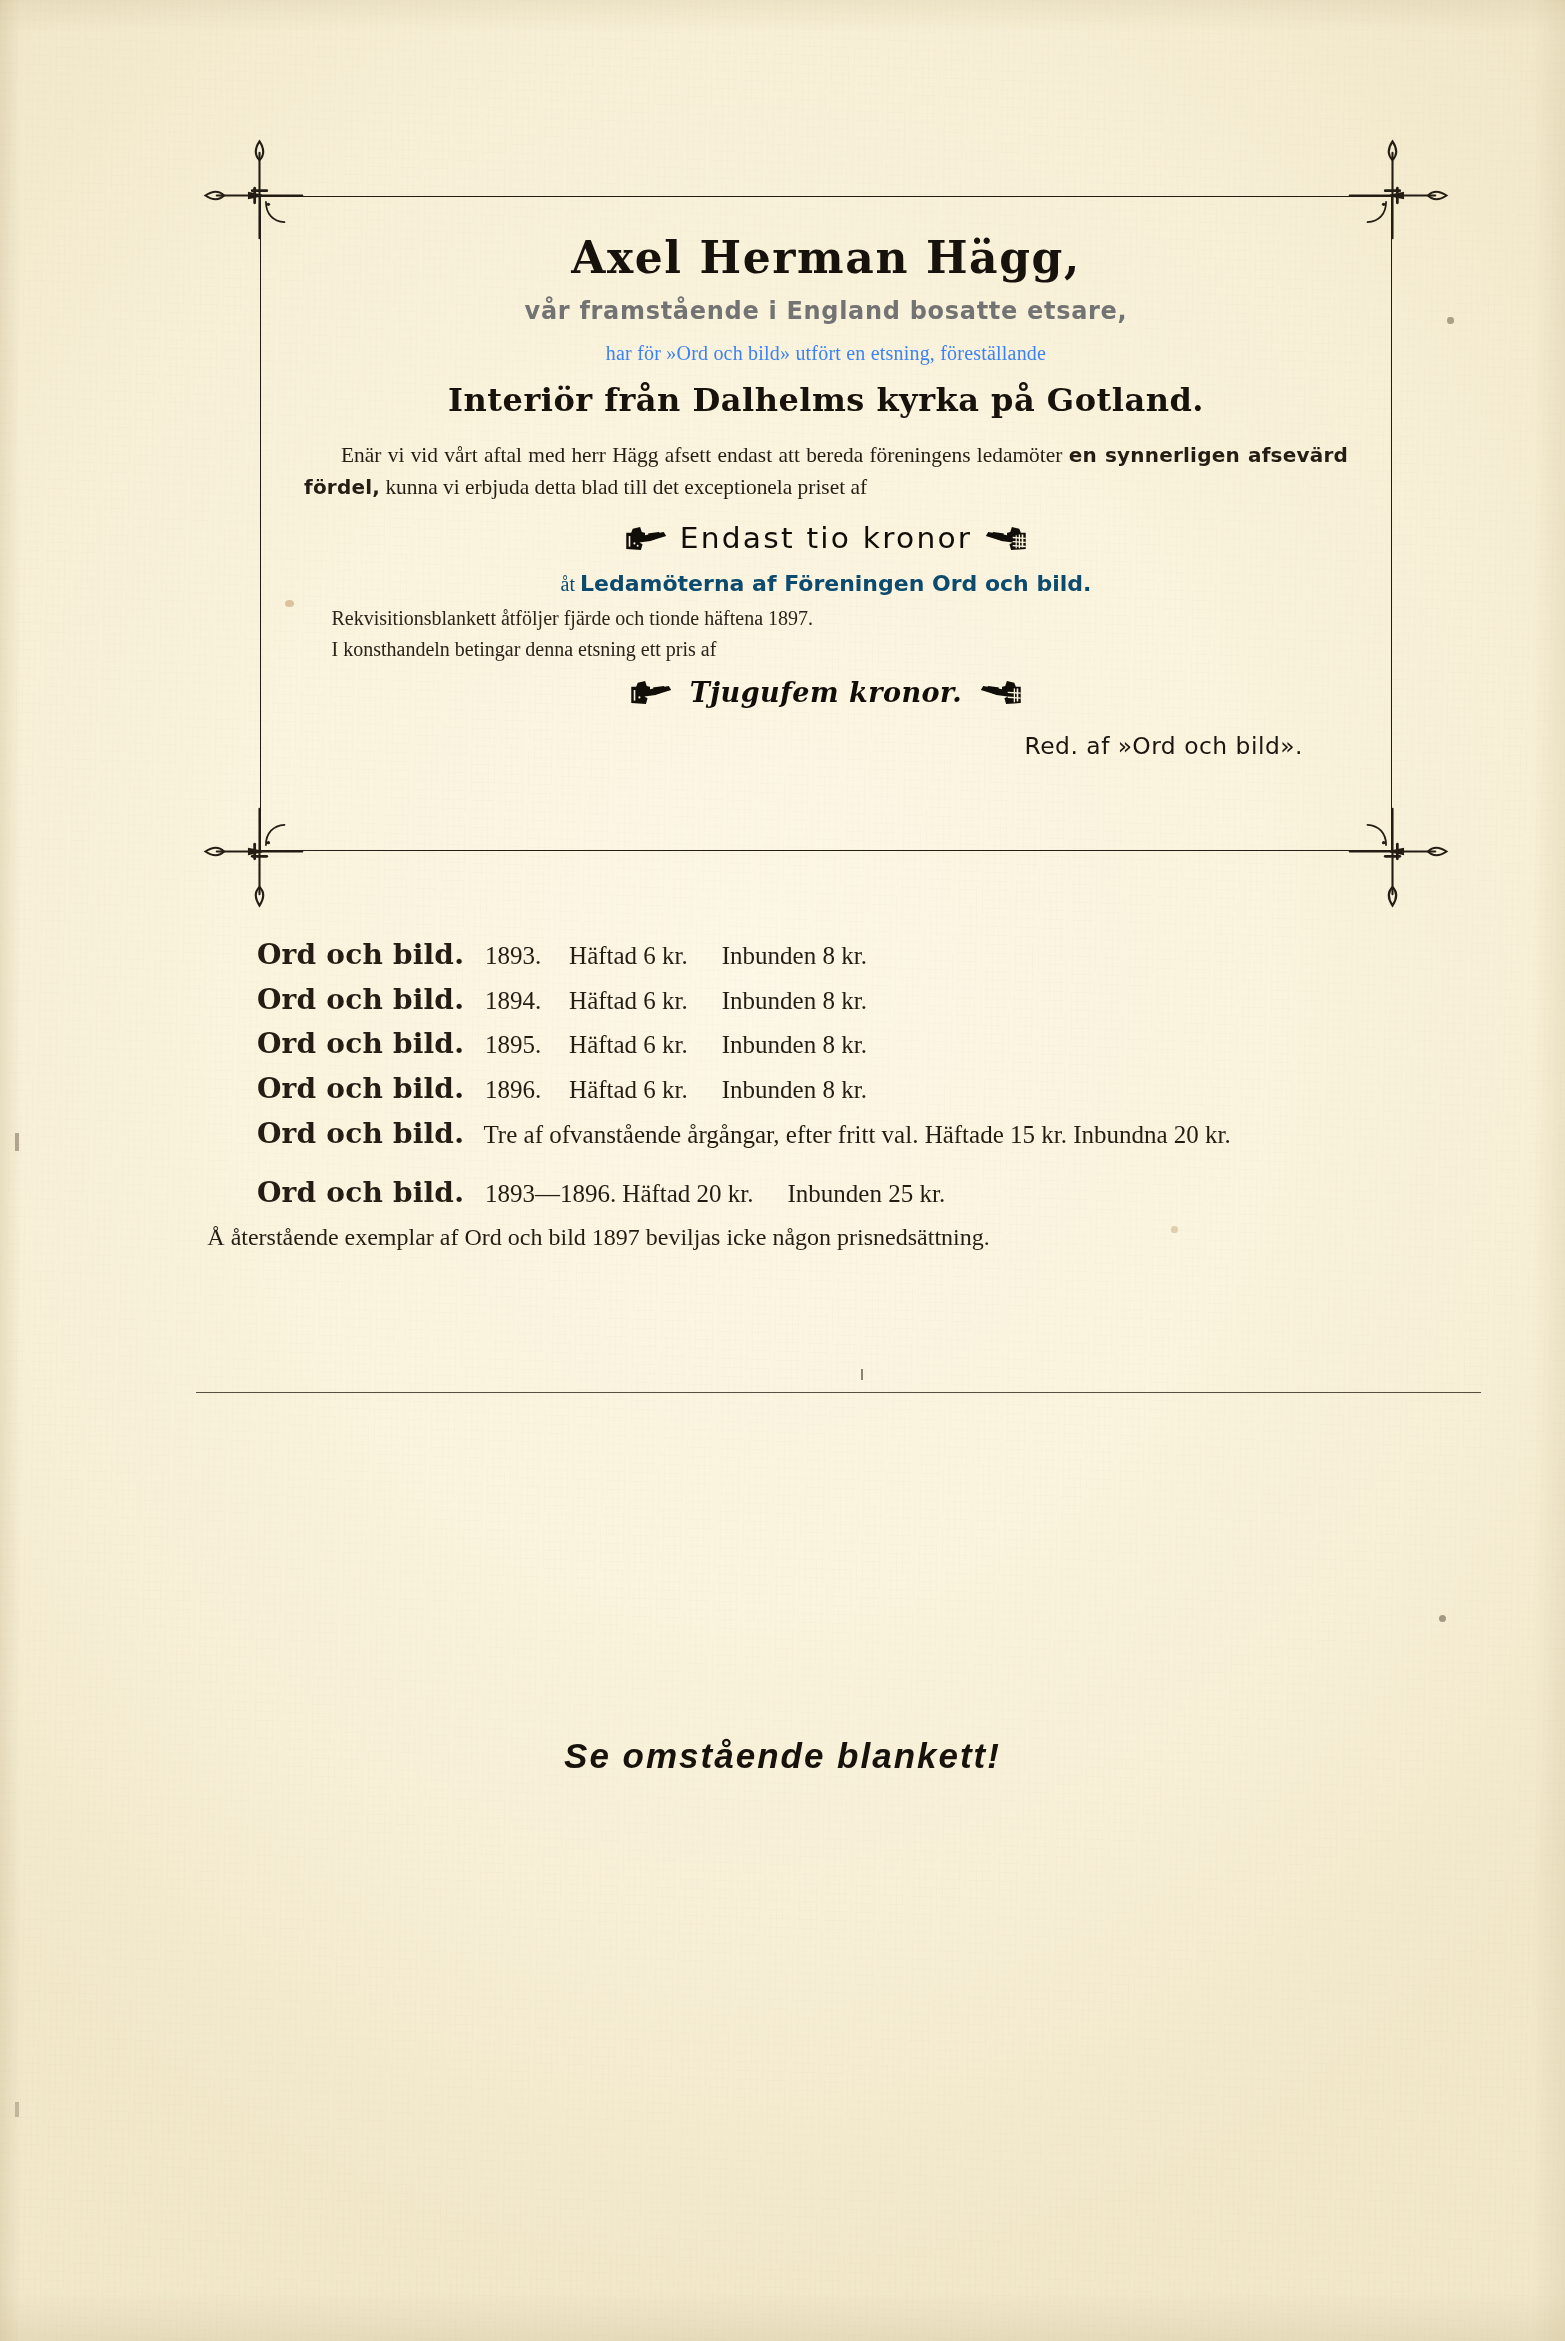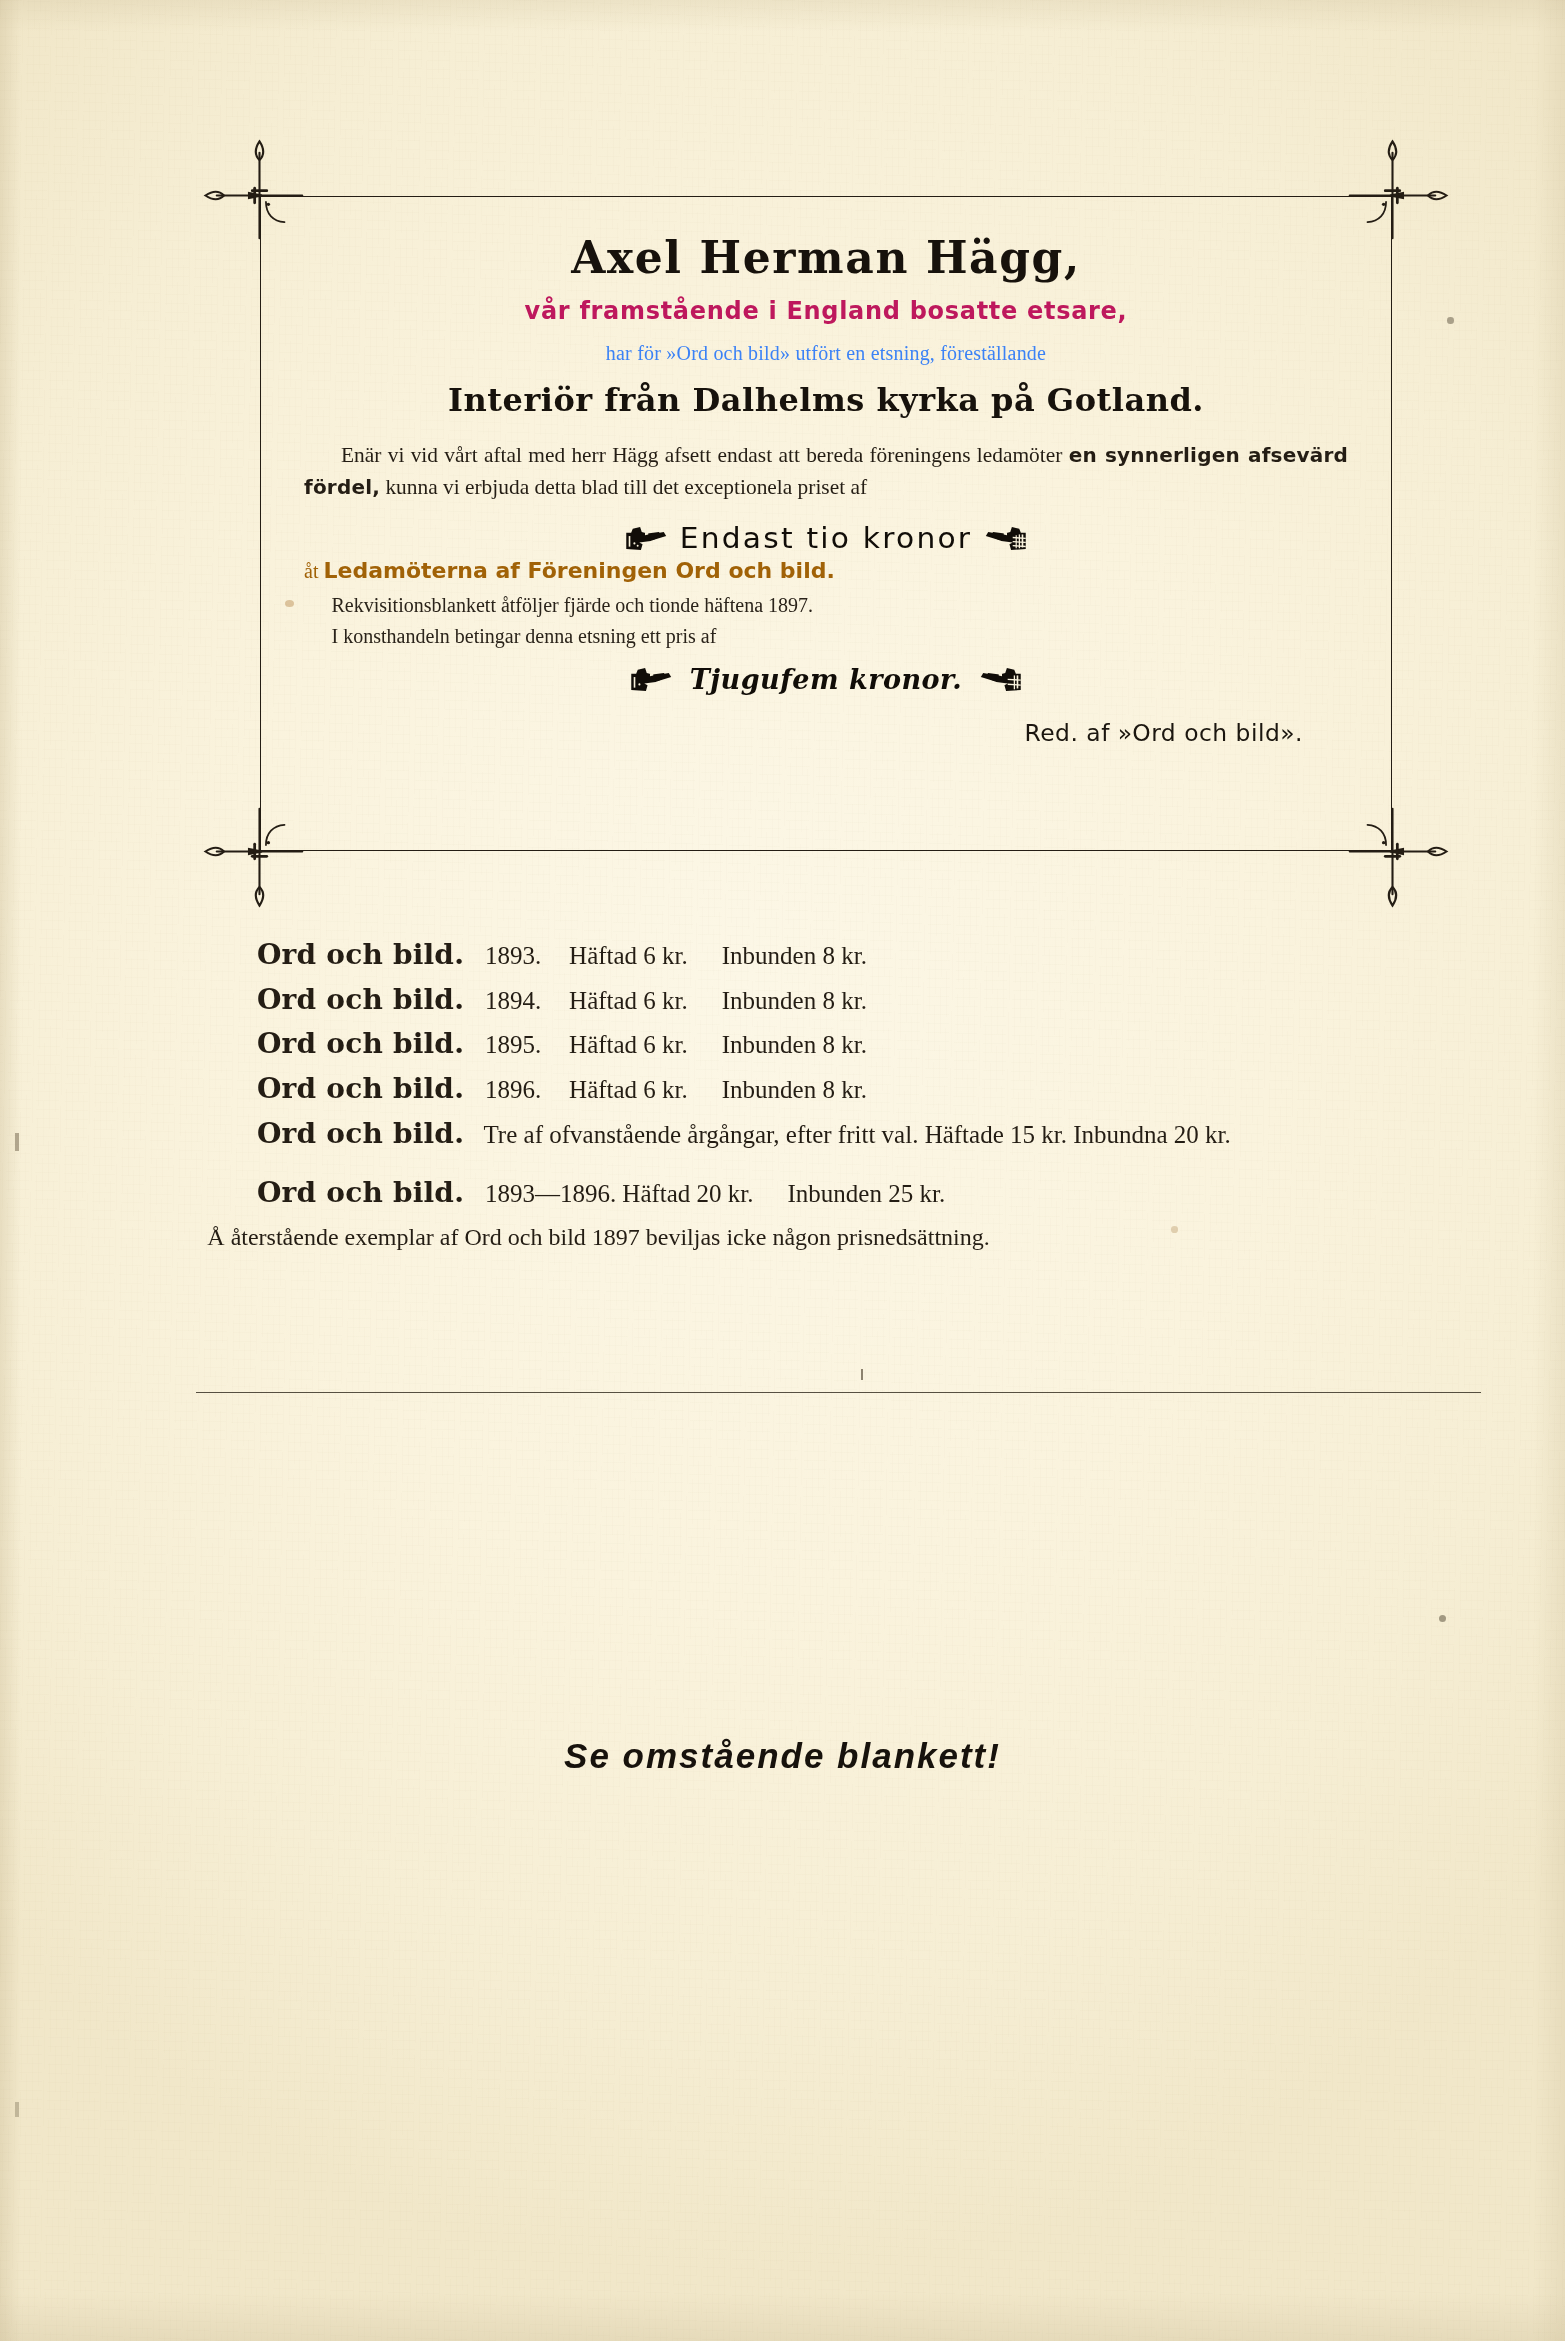--- a/index.html
+++ b/index.html
@@ -112,21 +112,21 @@
     line-height: 1.06;
     margin: 14.6px 0 0 0;
     color: #17120c;
   }
   .t-sub1 {
     font-family: "DejaVu Sans", "Liberation Sans", sans-serif;
     font-weight: 700;
     font-size: 24px;
     letter-spacing: 0.7px;
     margin: 16px 0 0 0;
-    color: #be185d;
+    color: #737373;
   }
   .t-sub2 {
     font-family: "Liberation Serif", "DejaVu Serif", serif;
     font-size: 20px;
     letter-spacing: 0.2px;
     margin: 17px 0 0 0;
     color: #3b82f6;
   }
   .t-title {
     font-family: "DejaVu Serif", "Liberation Serif", serif;
@@ -166,23 +166,23 @@
     align-items: center;
     justify-content: center;
     gap: 21px;
   }
   .t-price-big .txt { transform: scaleX(1.06); }
 
   .t-forwhom {
     font-family: "DejaVu Sans", "Liberation Sans", sans-serif;
     font-size: 22px;
     font-weight: 700;
-    text-align: left;
-    margin: 3px 0 0 0;
-    color: #a16207;
+    text-align: center;
+    margin: 16px 0 0 0;
+    color: #0c4a6e;
   }
   .t-forwhom .lead {
     font-family: "Liberation Serif", "DejaVu Serif", serif;
     font-weight: 400;
     font-size: 20px;
   }
 
   .t-note {
     font-family: "Liberation Serif", "DejaVu Serif", serif;
     font-size: 20px;

